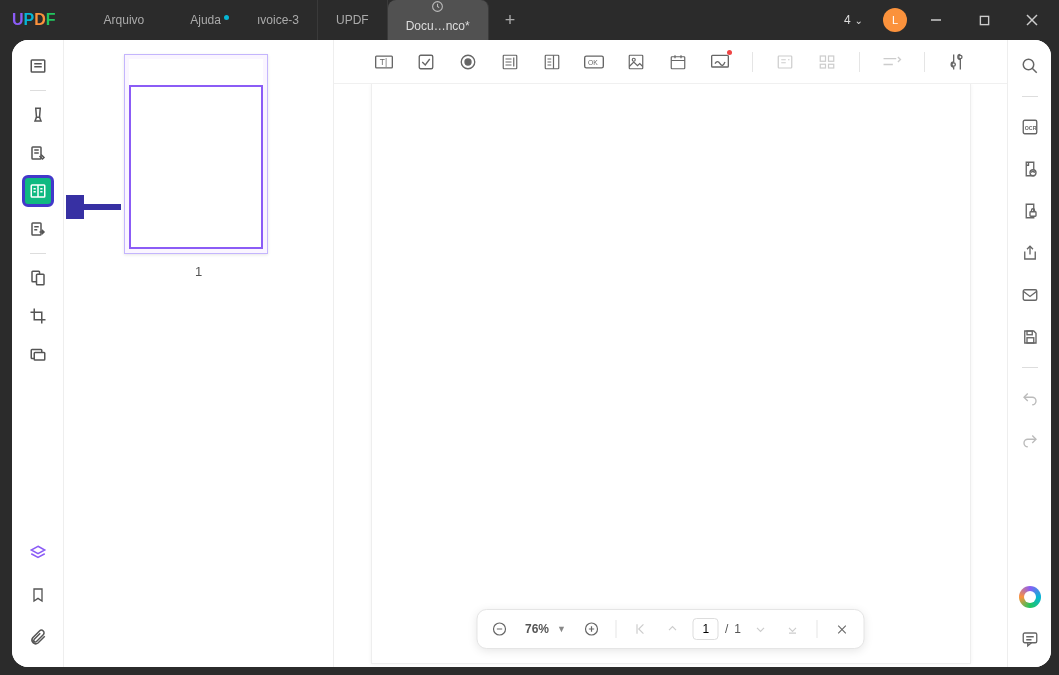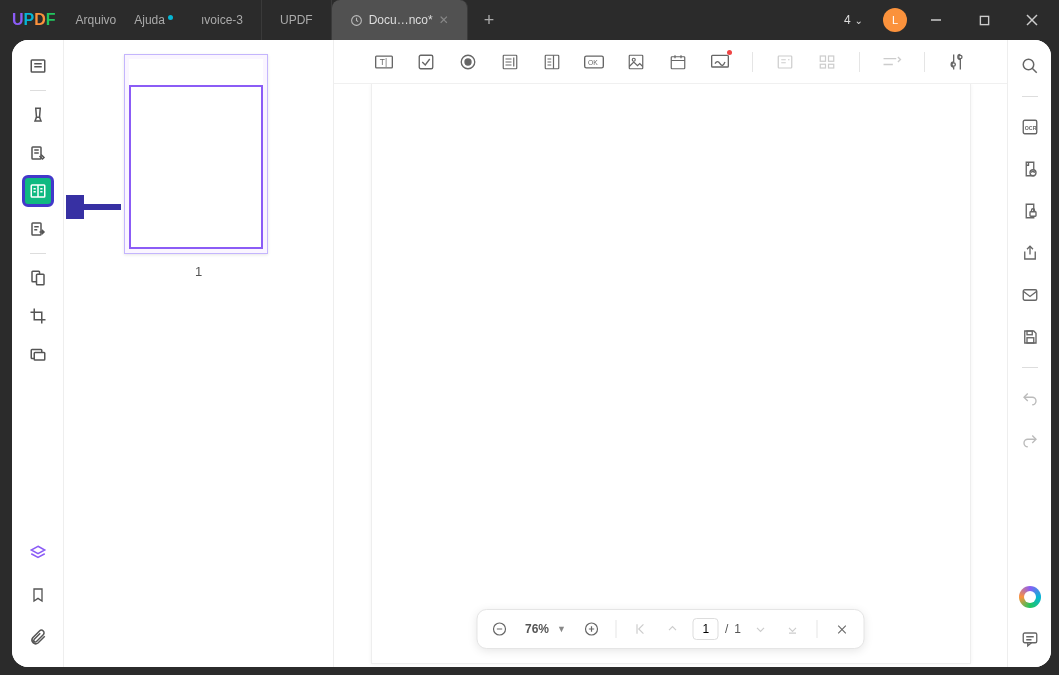--- a/index.html
+++ b/index.html
@@ -6,27 +6,27 @@
 body { font-family: -apple-system, 'Segoe UI', Arial, sans-serif; font-size: 12px; background: #2b2b2b; width: 1059px; height: 675px; overflow: hidden; user-select: none; }
 
 
 .titlebar { height: 40px; background: #2b2b2b; display: flex; align-items: center; color: #aaa; position: relative; }
 .logo { padding: 0 12px; font-weight: bold; font-size: 16px; }
 .logo .u { color: #8b5cf6; }
 .logo .p { color: #06b6d4; }
 .logo .d { color: #fb923c; }
 .logo .f { color: #22c55e; }
 .menus { display: flex; gap: 18px; margin-left: 8px; }
-.menus span { cursor: pointer; }
+.menus span { cursor: pointer; margin-left: 28px; }
 .dot { position: relative; }
 .dot::after { content:''; position:absolute; top:2px; right:-8px; width:5px; height:5px; background:#06b6d4; border-radius:50%; }
 
 .tabs { display: flex; align-items: center; margin-left: 18px; flex: 1; height: 100%; }
 .tab { height: 100%; padding: 0 18px; display: flex; align-items: center; gap: 6px; color: #aaa; font-size: 12px; border-right: 1px solid #3a3a3a; cursor: pointer; position: relative; }
-.tab.active { background: #515151; color: #ddd; border-radius: 8px 8px 0 0; }
+.tab.active { background: #515151; color: #ddd; border-radius: 8px 8px 0 0; flex-direction: column; }
 .tab .close-x { font-size: 12px; color: #888; }
 .tab .pen { font-size: 12px; }
 .addtab { padding: 0 16px; font-size: 18px; color: #aaa; cursor: pointer; }
 
 .right-title { display: flex; align-items: center; gap: 10px; padding-right: 8px; }
 .counter { display: flex; align-items: center; gap: 4px; color: #ddd; padding: 0 10px; }
 .avatar { width: 24px; height: 24px; border-radius: 50%; background: #fb923c; color: #fff; display:flex; align-items:center; justify-content:center; font-size:11px; }
 .winbtn { width: 38px; height: 40px; display:flex; align-items:center; justify-content:center; color:#ccc; cursor:pointer; }
 
 

